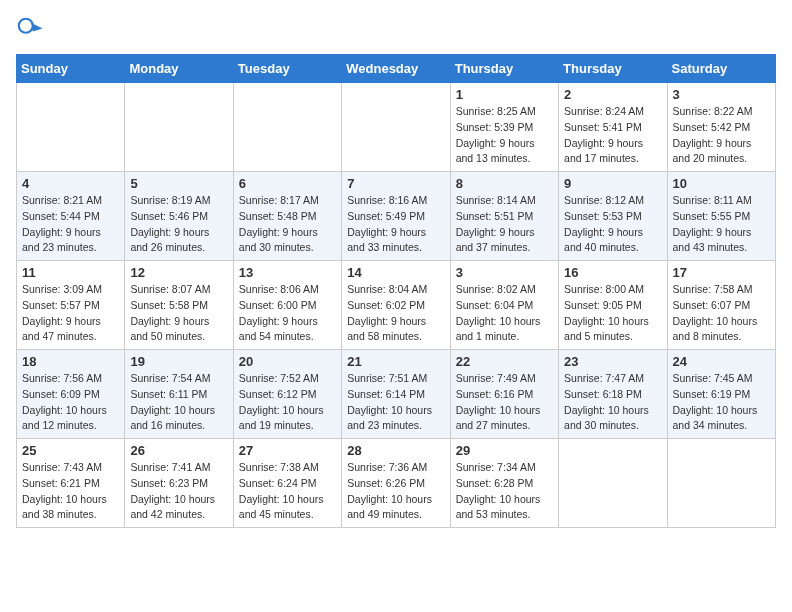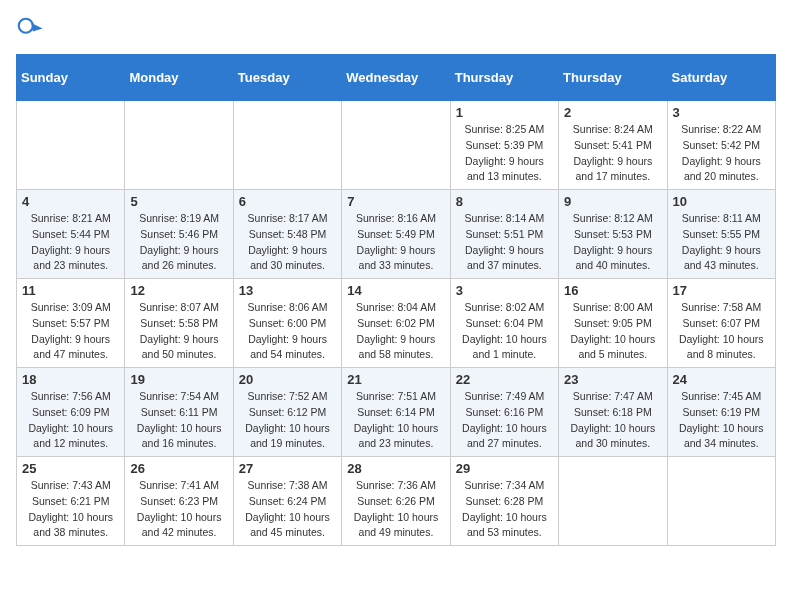--- a/index.html
+++ b/index.html
@@ -50,21 +50,21 @@
     table {
       width: 100%;
       border-collapse: collapse;
       table-layout: fixed;
     }
     thead tr th {
       background-color: #2e7ad1;
       color: #fff;
       font-size: 13px;
       font-weight: bold;
-      padding: 15px 4px;
+      padding: 6px 4px;
       text-align: left;
       border: 1px solid #2e7ad1;
     }
     tbody tr td {
       border: 1px solid #ccc;
       vertical-align: top;
       padding: 4px 5px;
       font-size: 11px;
       color: #333;
       height: 88px;
@@ -73,21 +73,20 @@
       font-size: 13px;
       font-weight: bold;
       color: #333;
       display: block;
       margin-bottom: 2px;
     }
     .day-info {
       font-size: 10.5px;
       line-height: 1.5;
       color: #333;
-      text-align: center;
     }
     tbody tr:nth-child(odd) td {
       background-color: #fff;
     }
     tbody tr:nth-child(even) td {
       background-color: #f0f4fb;
     }
     td.empty {
       background-color: #fff;
     }

